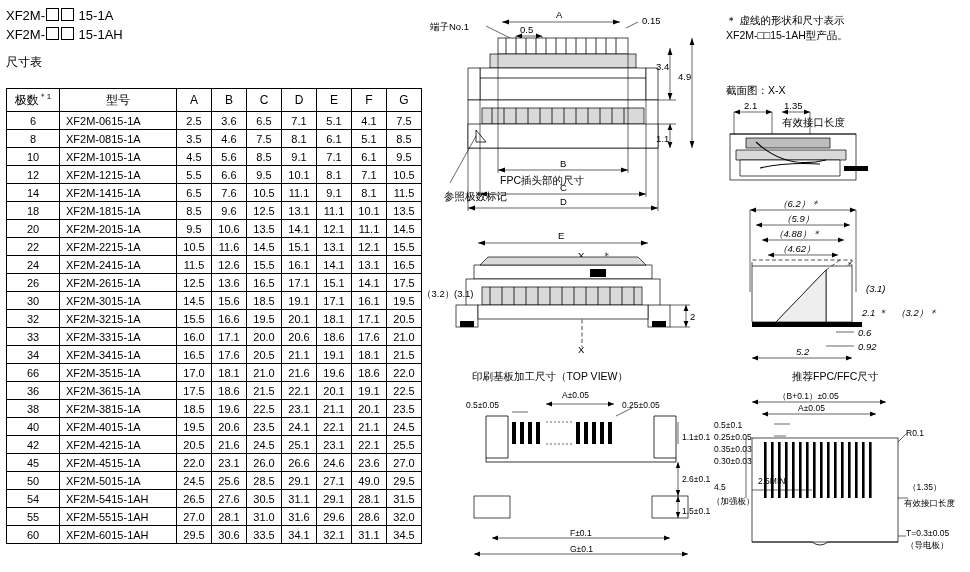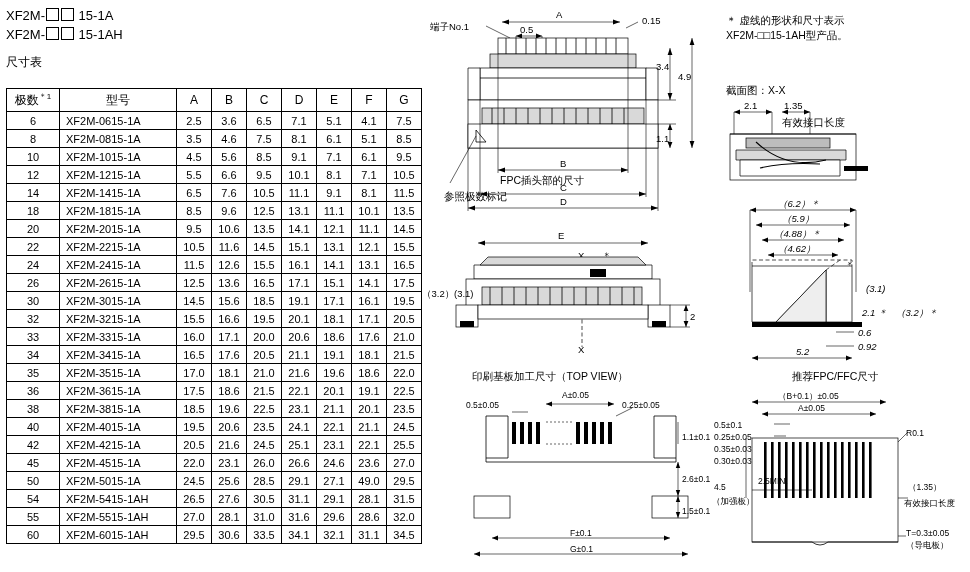--- a/index.html
+++ b/index.html
@@ -240,21 +240,21 @@
           <td class="model">XF2M-3415-1A</td>
           <td>16.5</td>
           <td>17.6</td>
           <td>20.5</td>
           <td>21.1</td>
           <td>19.1</td>
           <td>18.1</td>
           <td>21.5</td>
         </tr>
         <tr>
-          <td>35</td>
+          <td>66</td>
           <td class="model">XF2M-3515-1A</td>
           <td>17.0</td>
           <td>18.1</td>
           <td>21.0</td>
           <td>21.6</td>
           <td>19.6</td>
           <td>18.6</td>
           <td>22.0</td>
         </tr>
         <tr>

